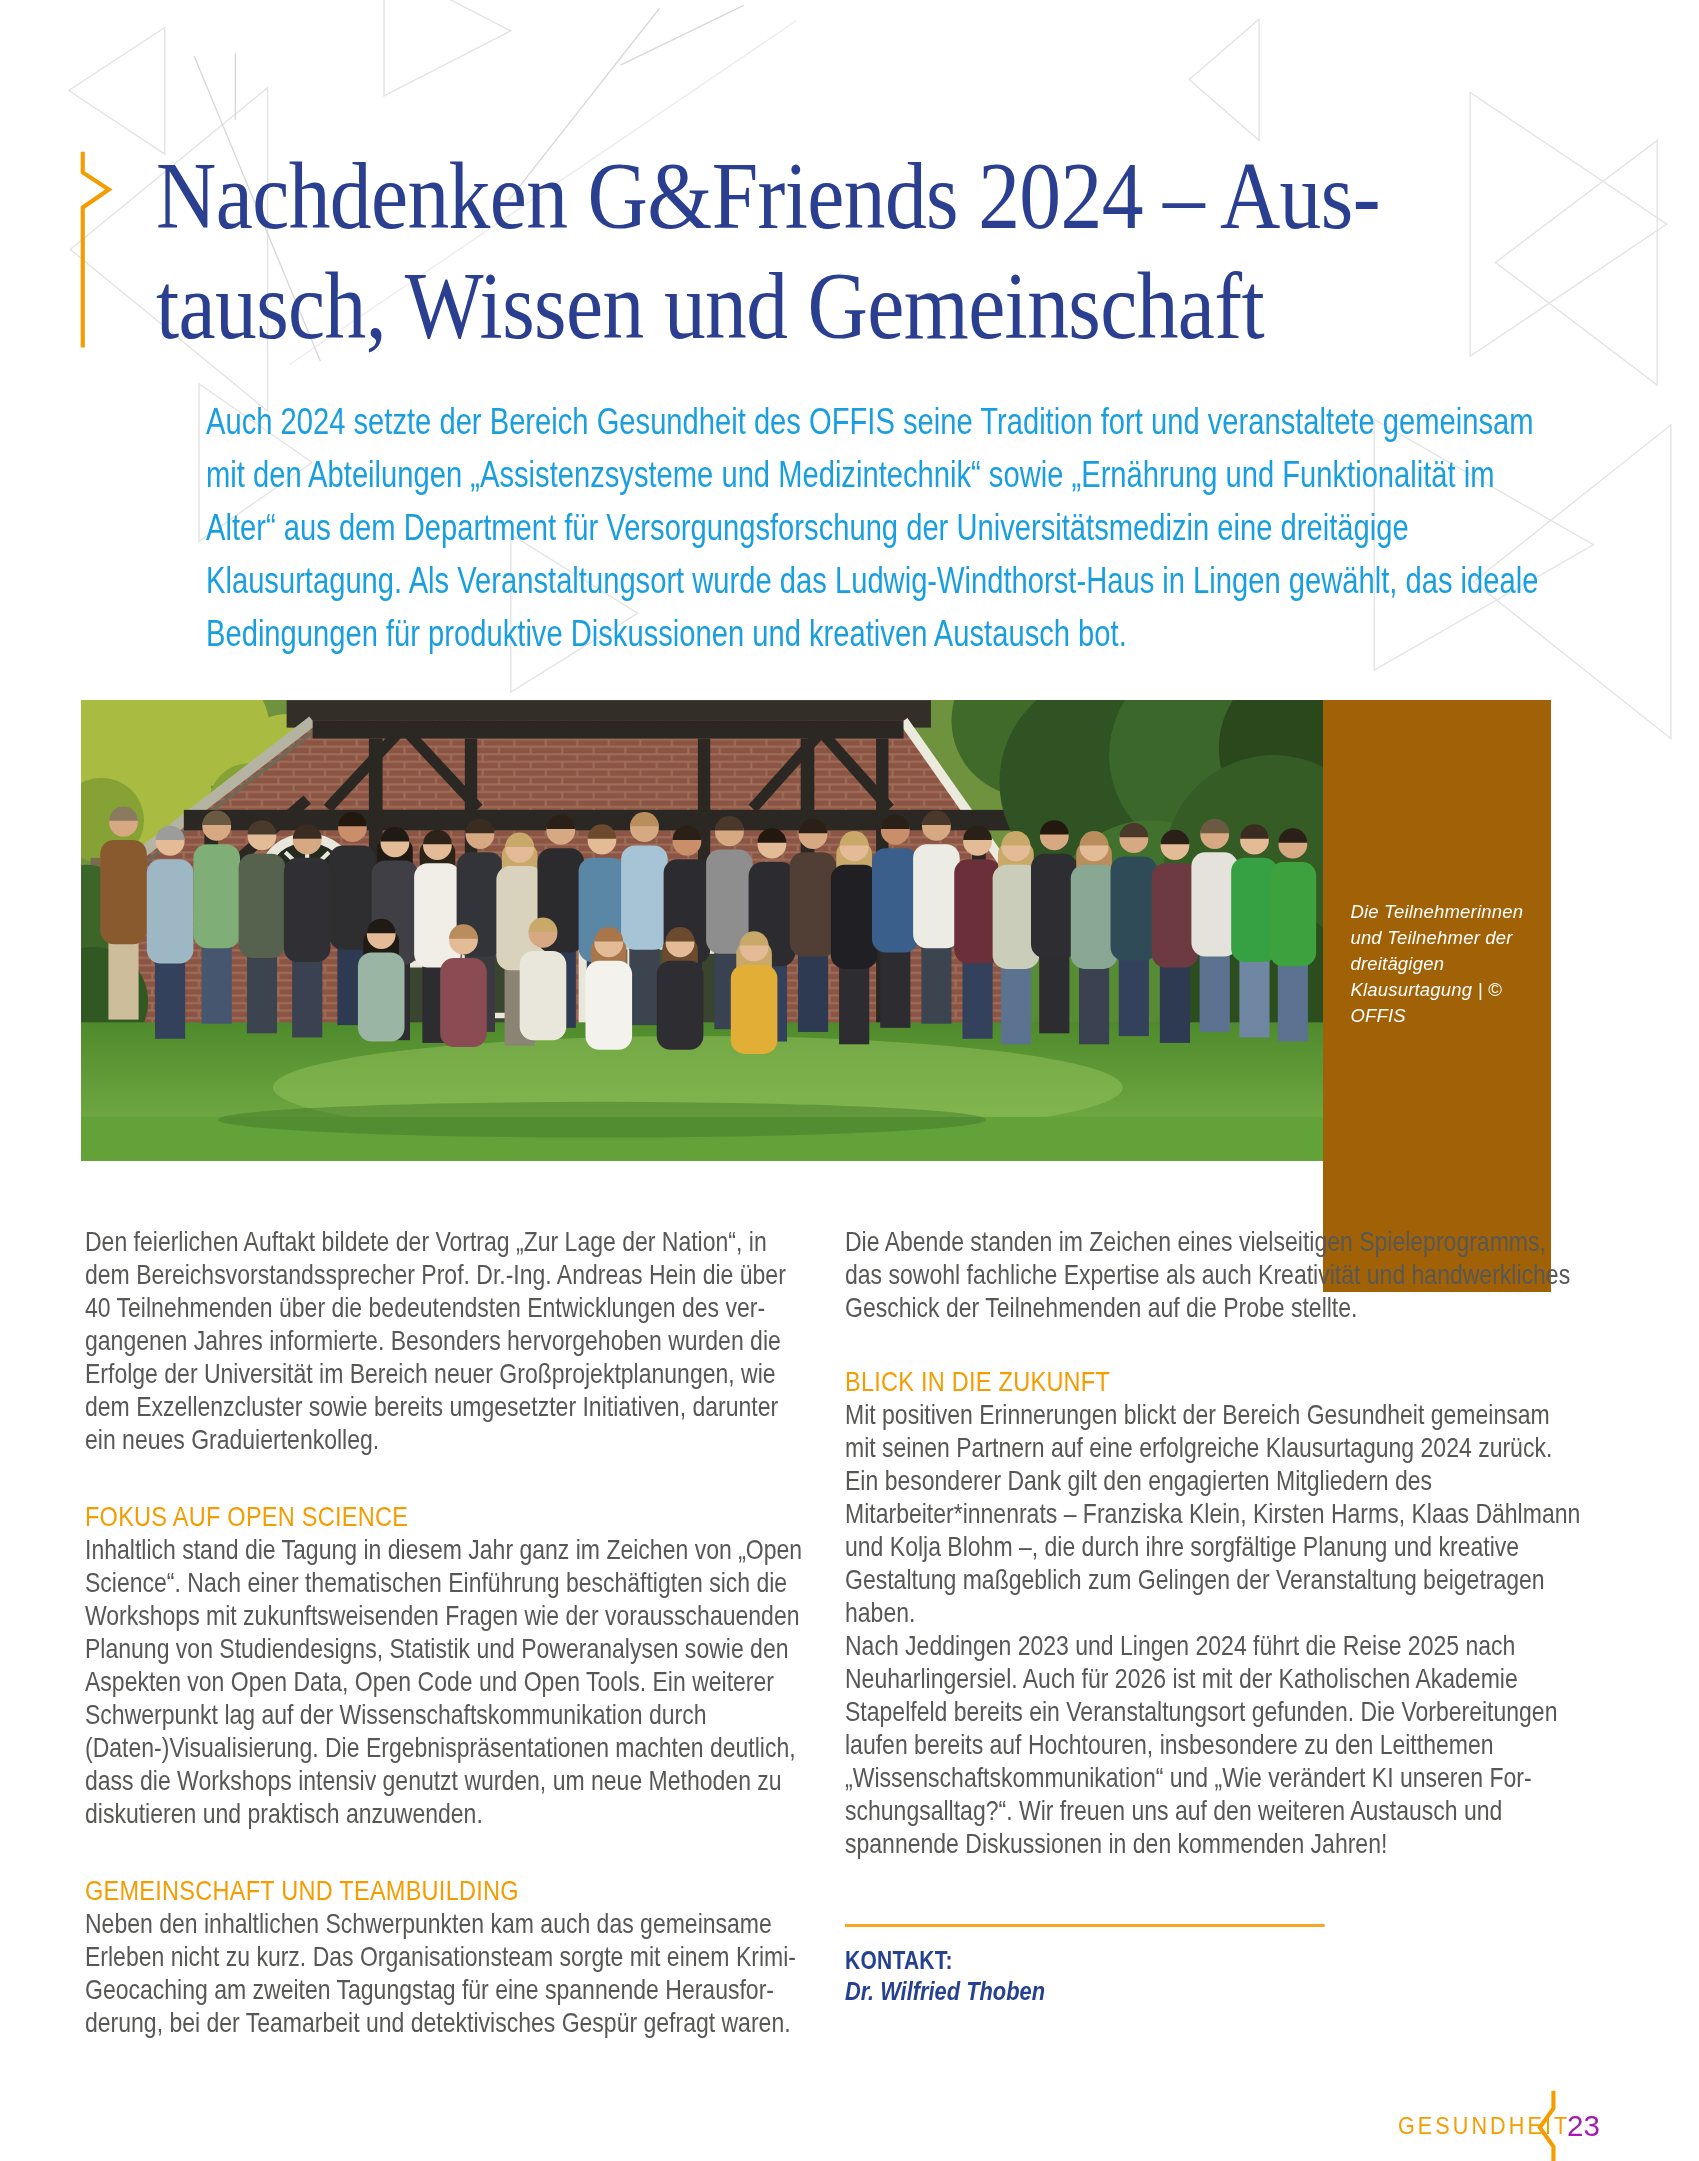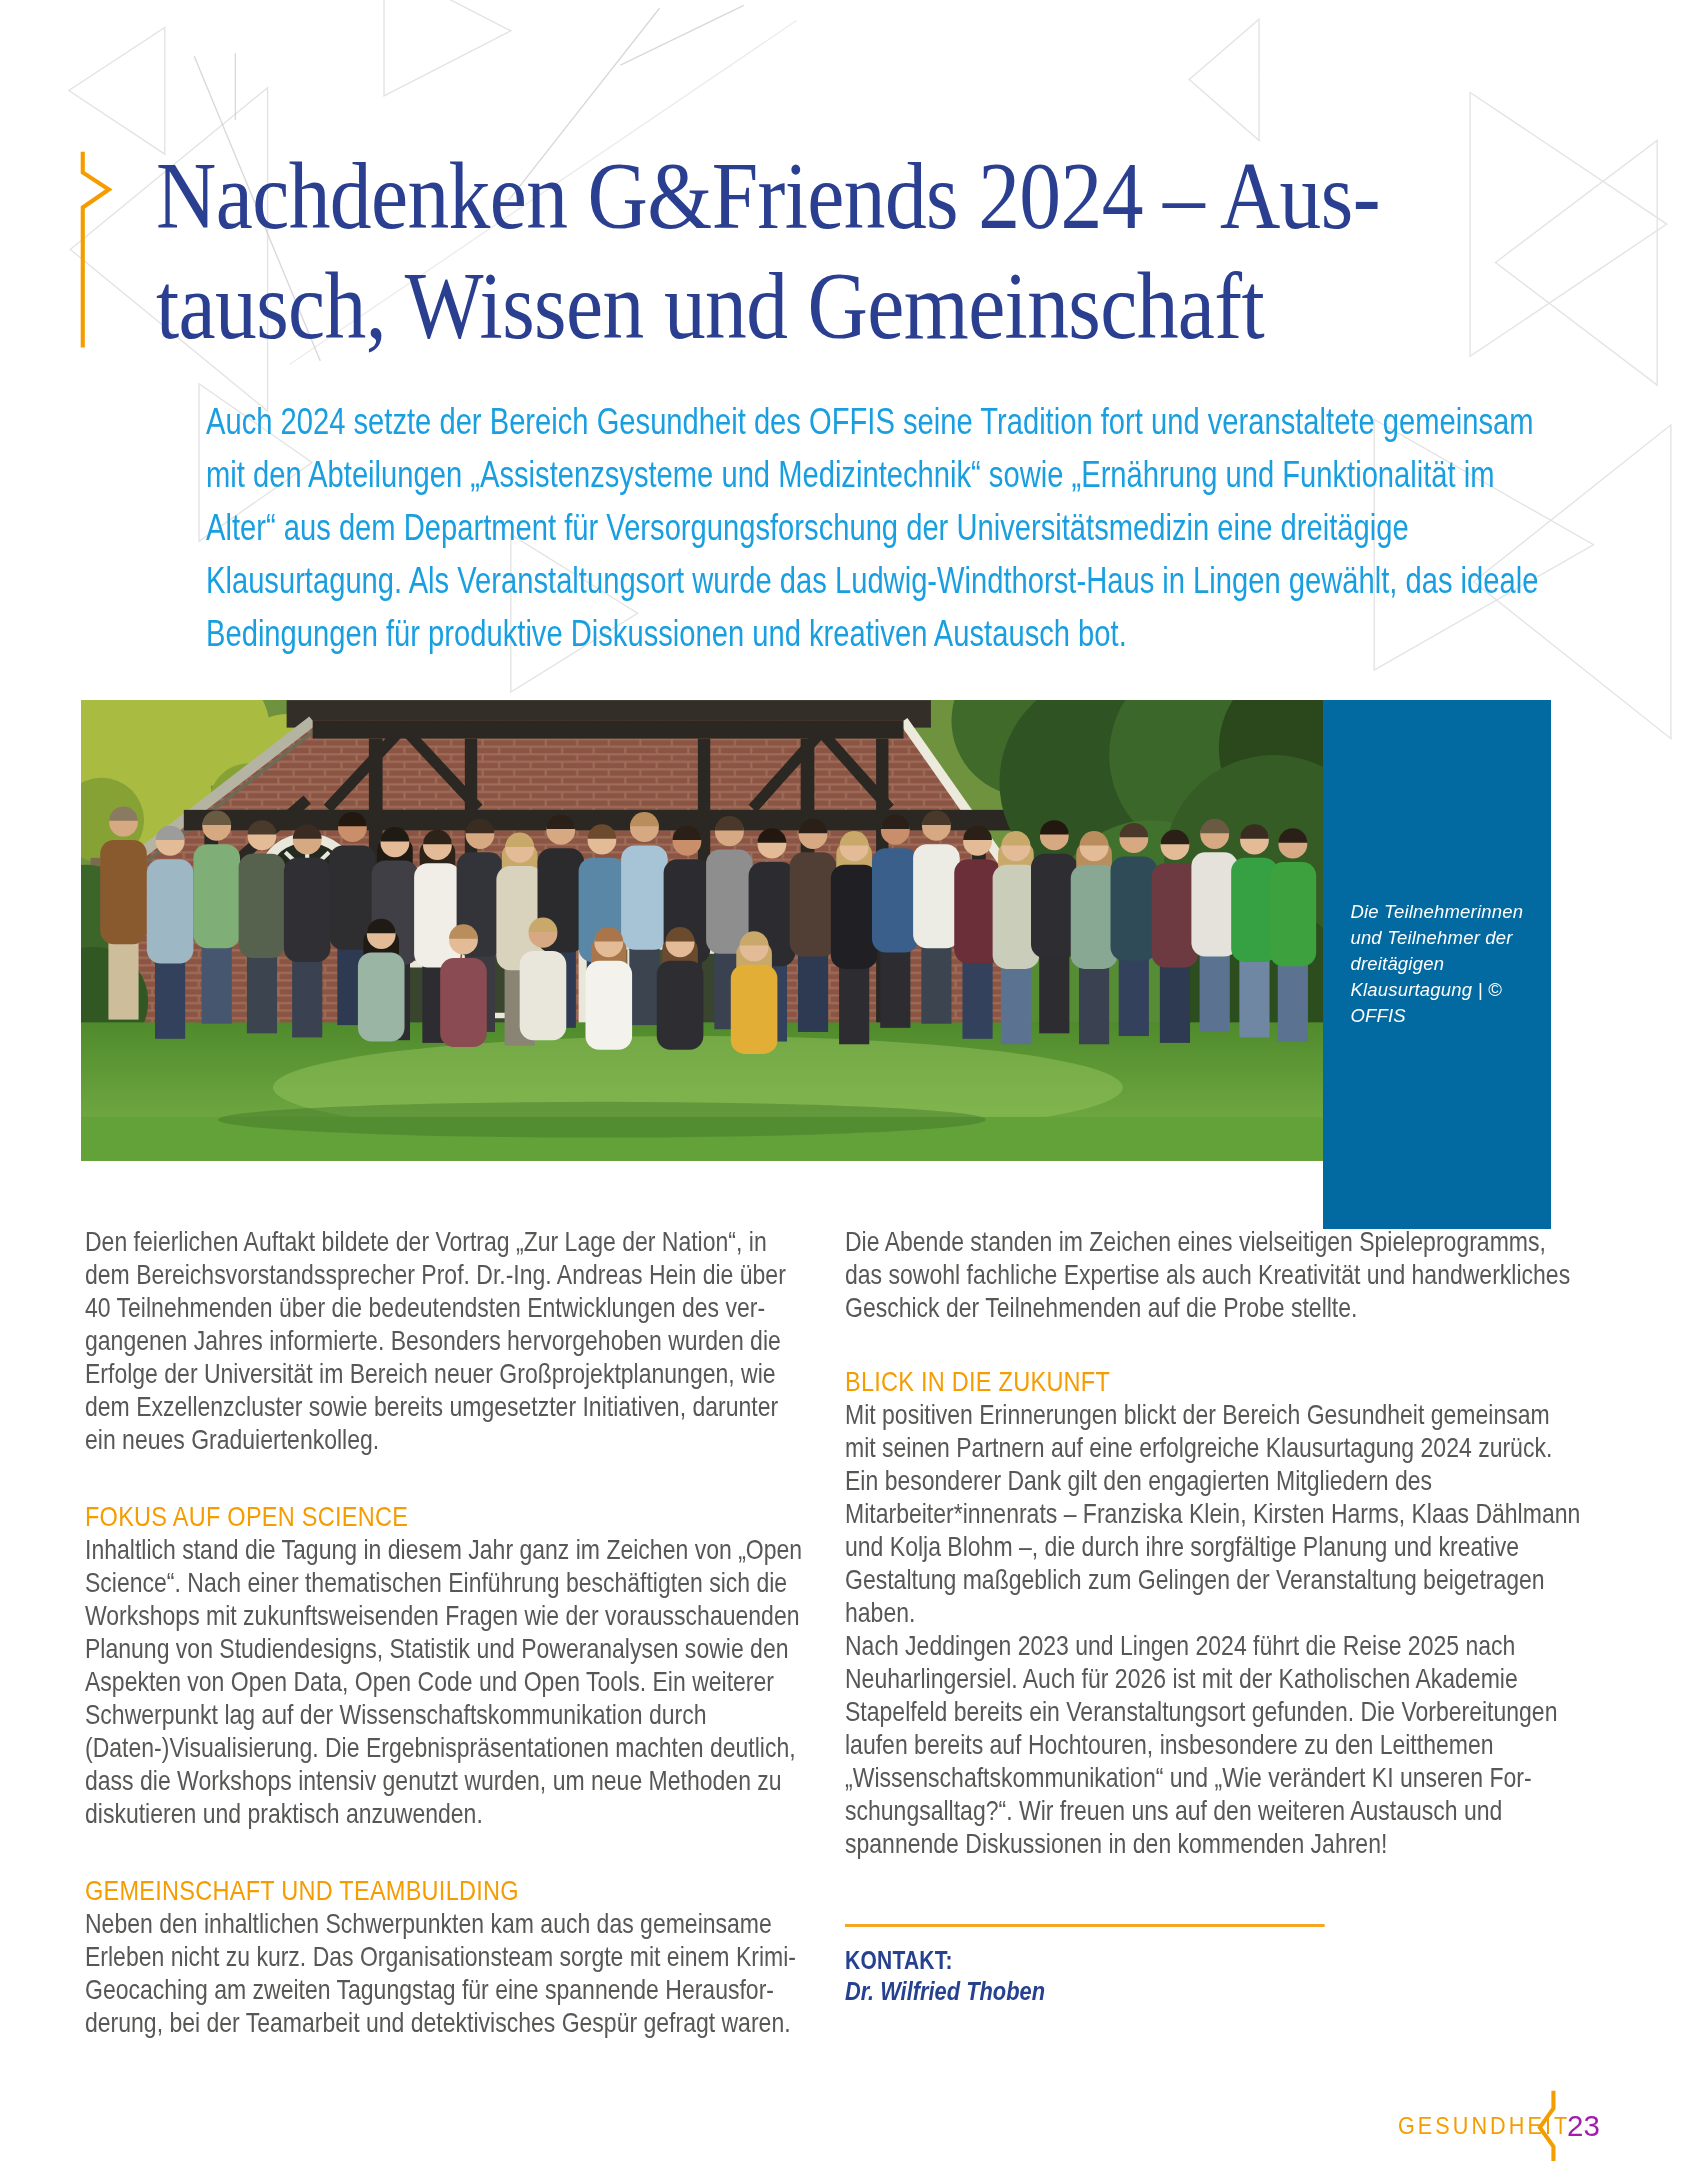--- a/index.html
+++ b/index.html
@@ -22,21 +22,21 @@
   }
   
   #intro{
     left:206px;top:395px;width:1660px;
     font-size:36px;line-height:53px;color:#199fe0;
     transform:scaleX(0.81);transform-origin:0 0;
   }
   
   #photo{left:81px;top:700px;width:1242px;height:461px;overflow:hidden;background:#6f923f;}
   #caption-box{
-    left:1323px;top:700px;width:228px;height:529px;background:#0369a1;
+    left:1323px;top:700px;width:228px;height:592px;background:#a16207;
     box-sizing:border-box;padding:199px 20.6px 0 27.4px;
   }
   #caption-box .cap{
     color:#ffffff;font-style:italic;font-size:18.5px;line-height:26px;letter-spacing:0.2px;
   }
   
   .col{font-size:27.4px;line-height:33px;color:#575756;transform-origin:0 0;}
   #col-left{left:85px;top:1225px;width:865px;transform:scaleX(0.84);}
   #col-right{left:845px;top:1225px;width:879px;transform:scaleX(0.84);}
   .col p{margin:0;}

